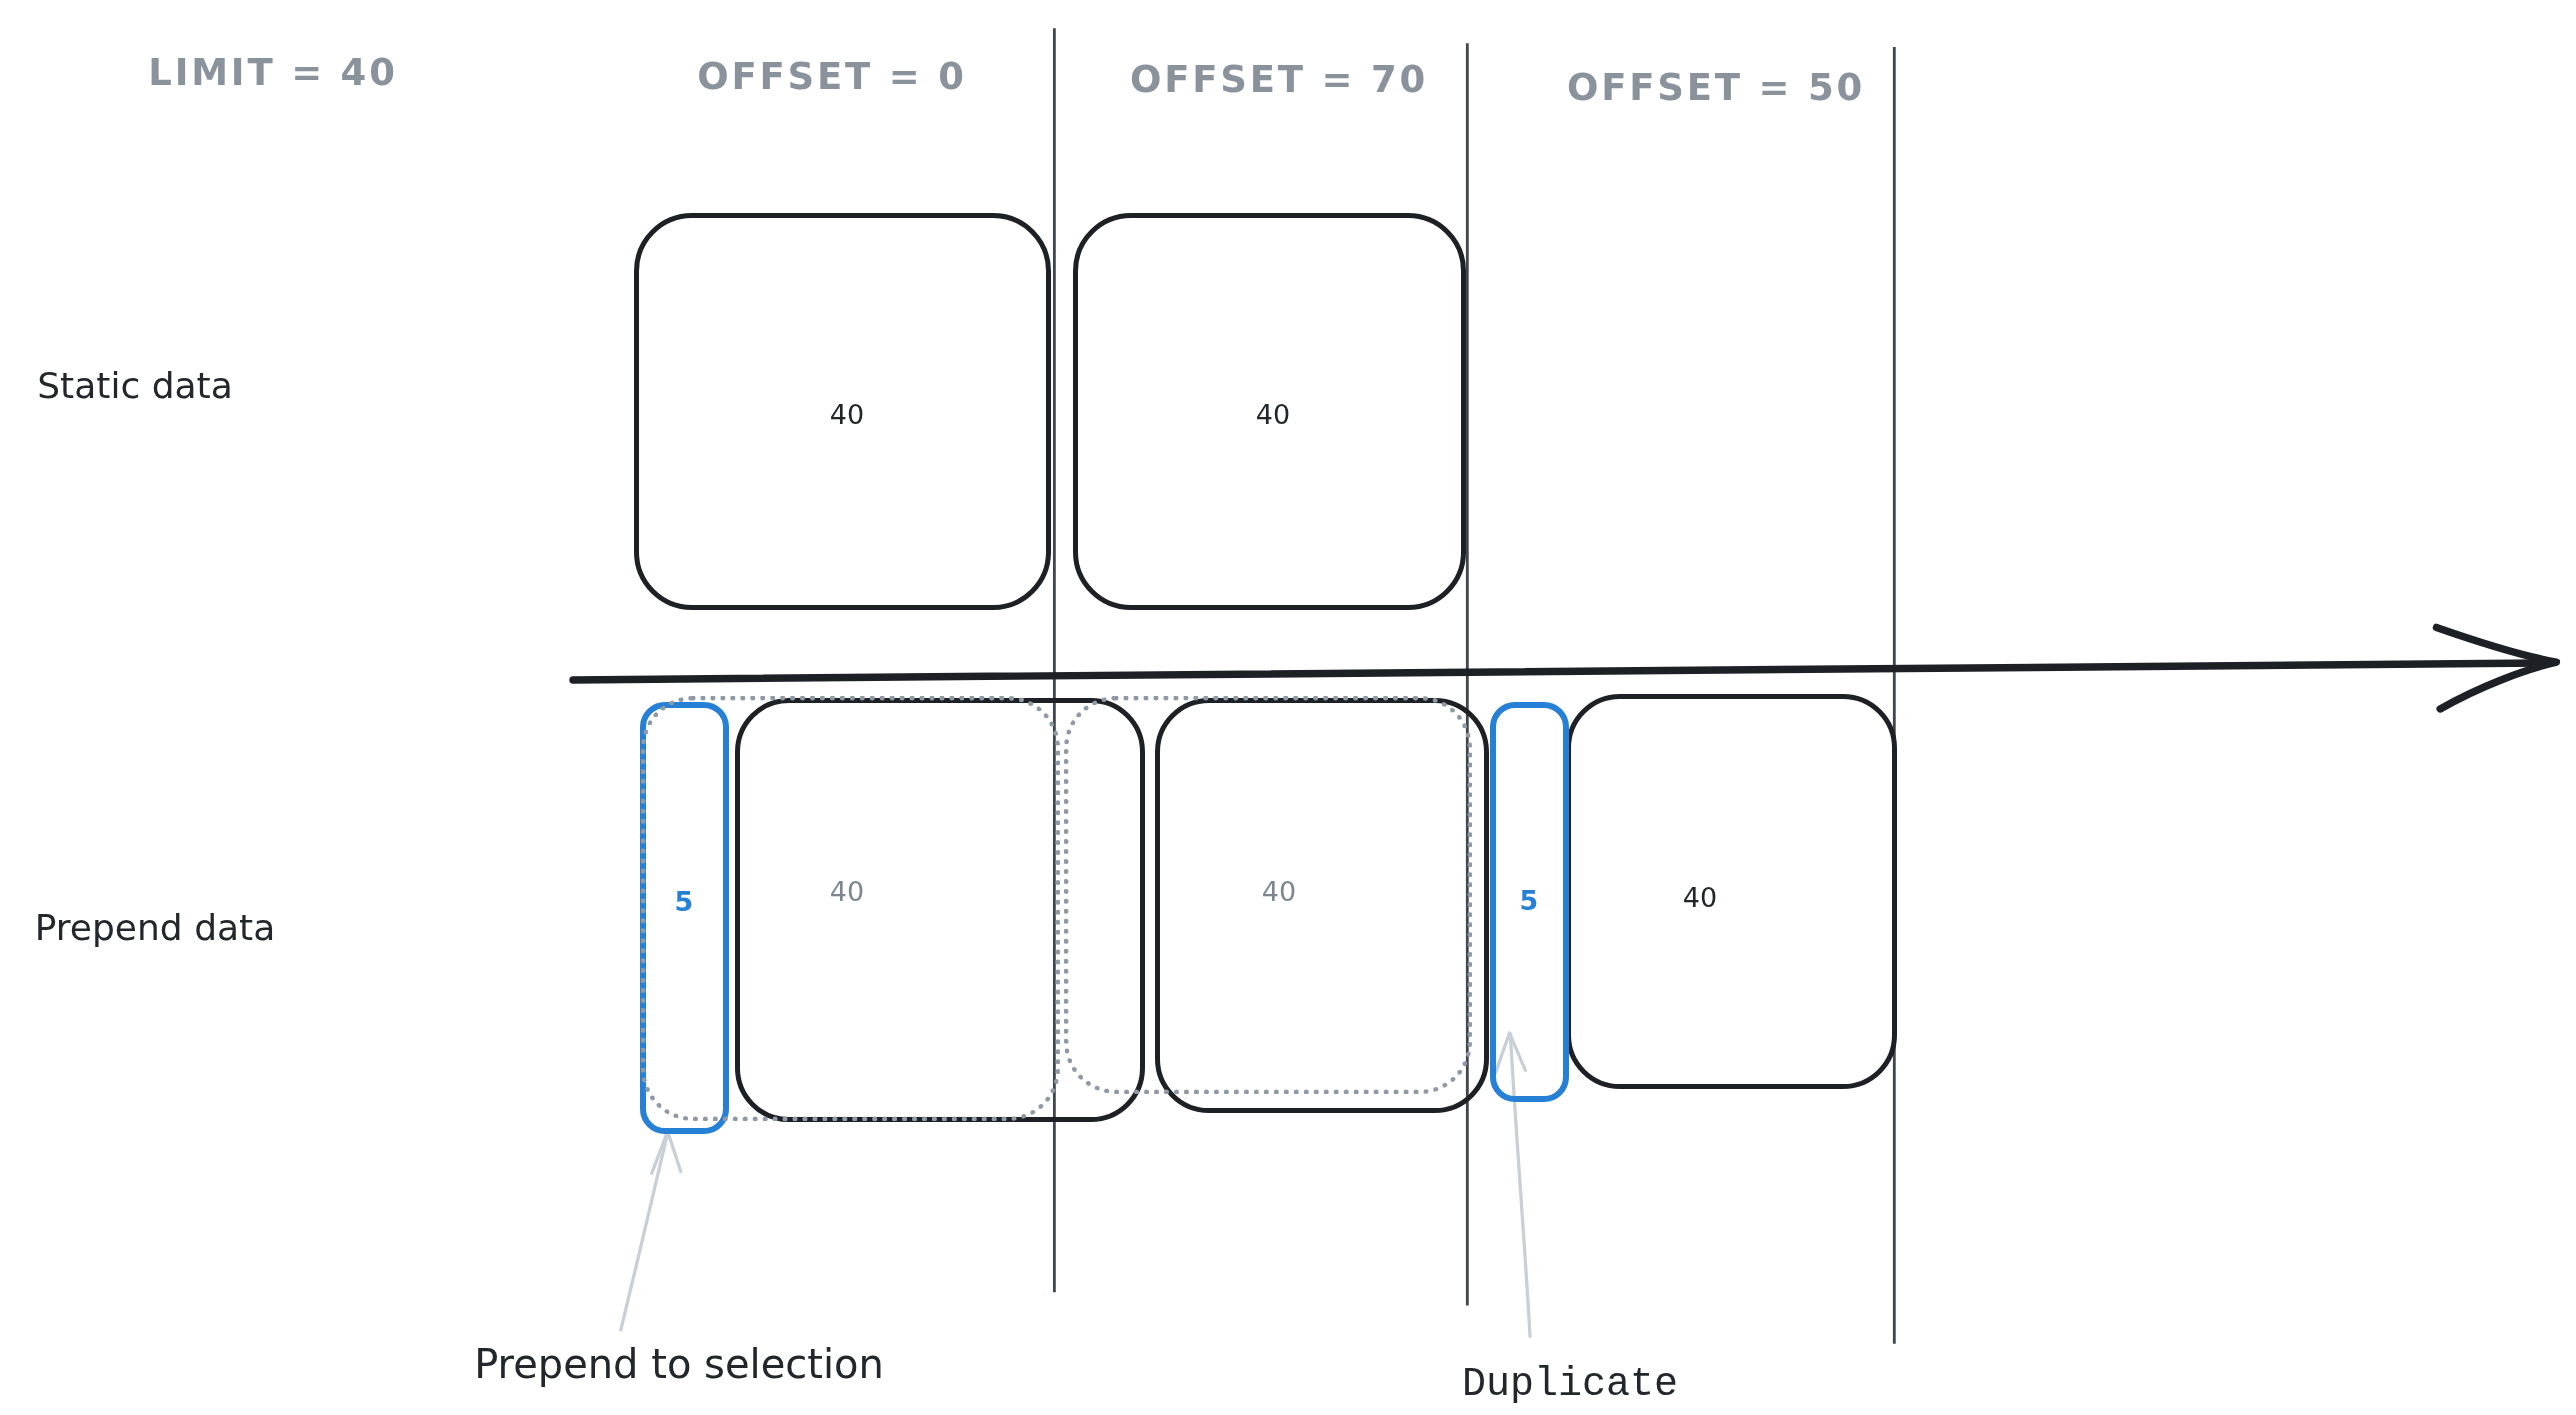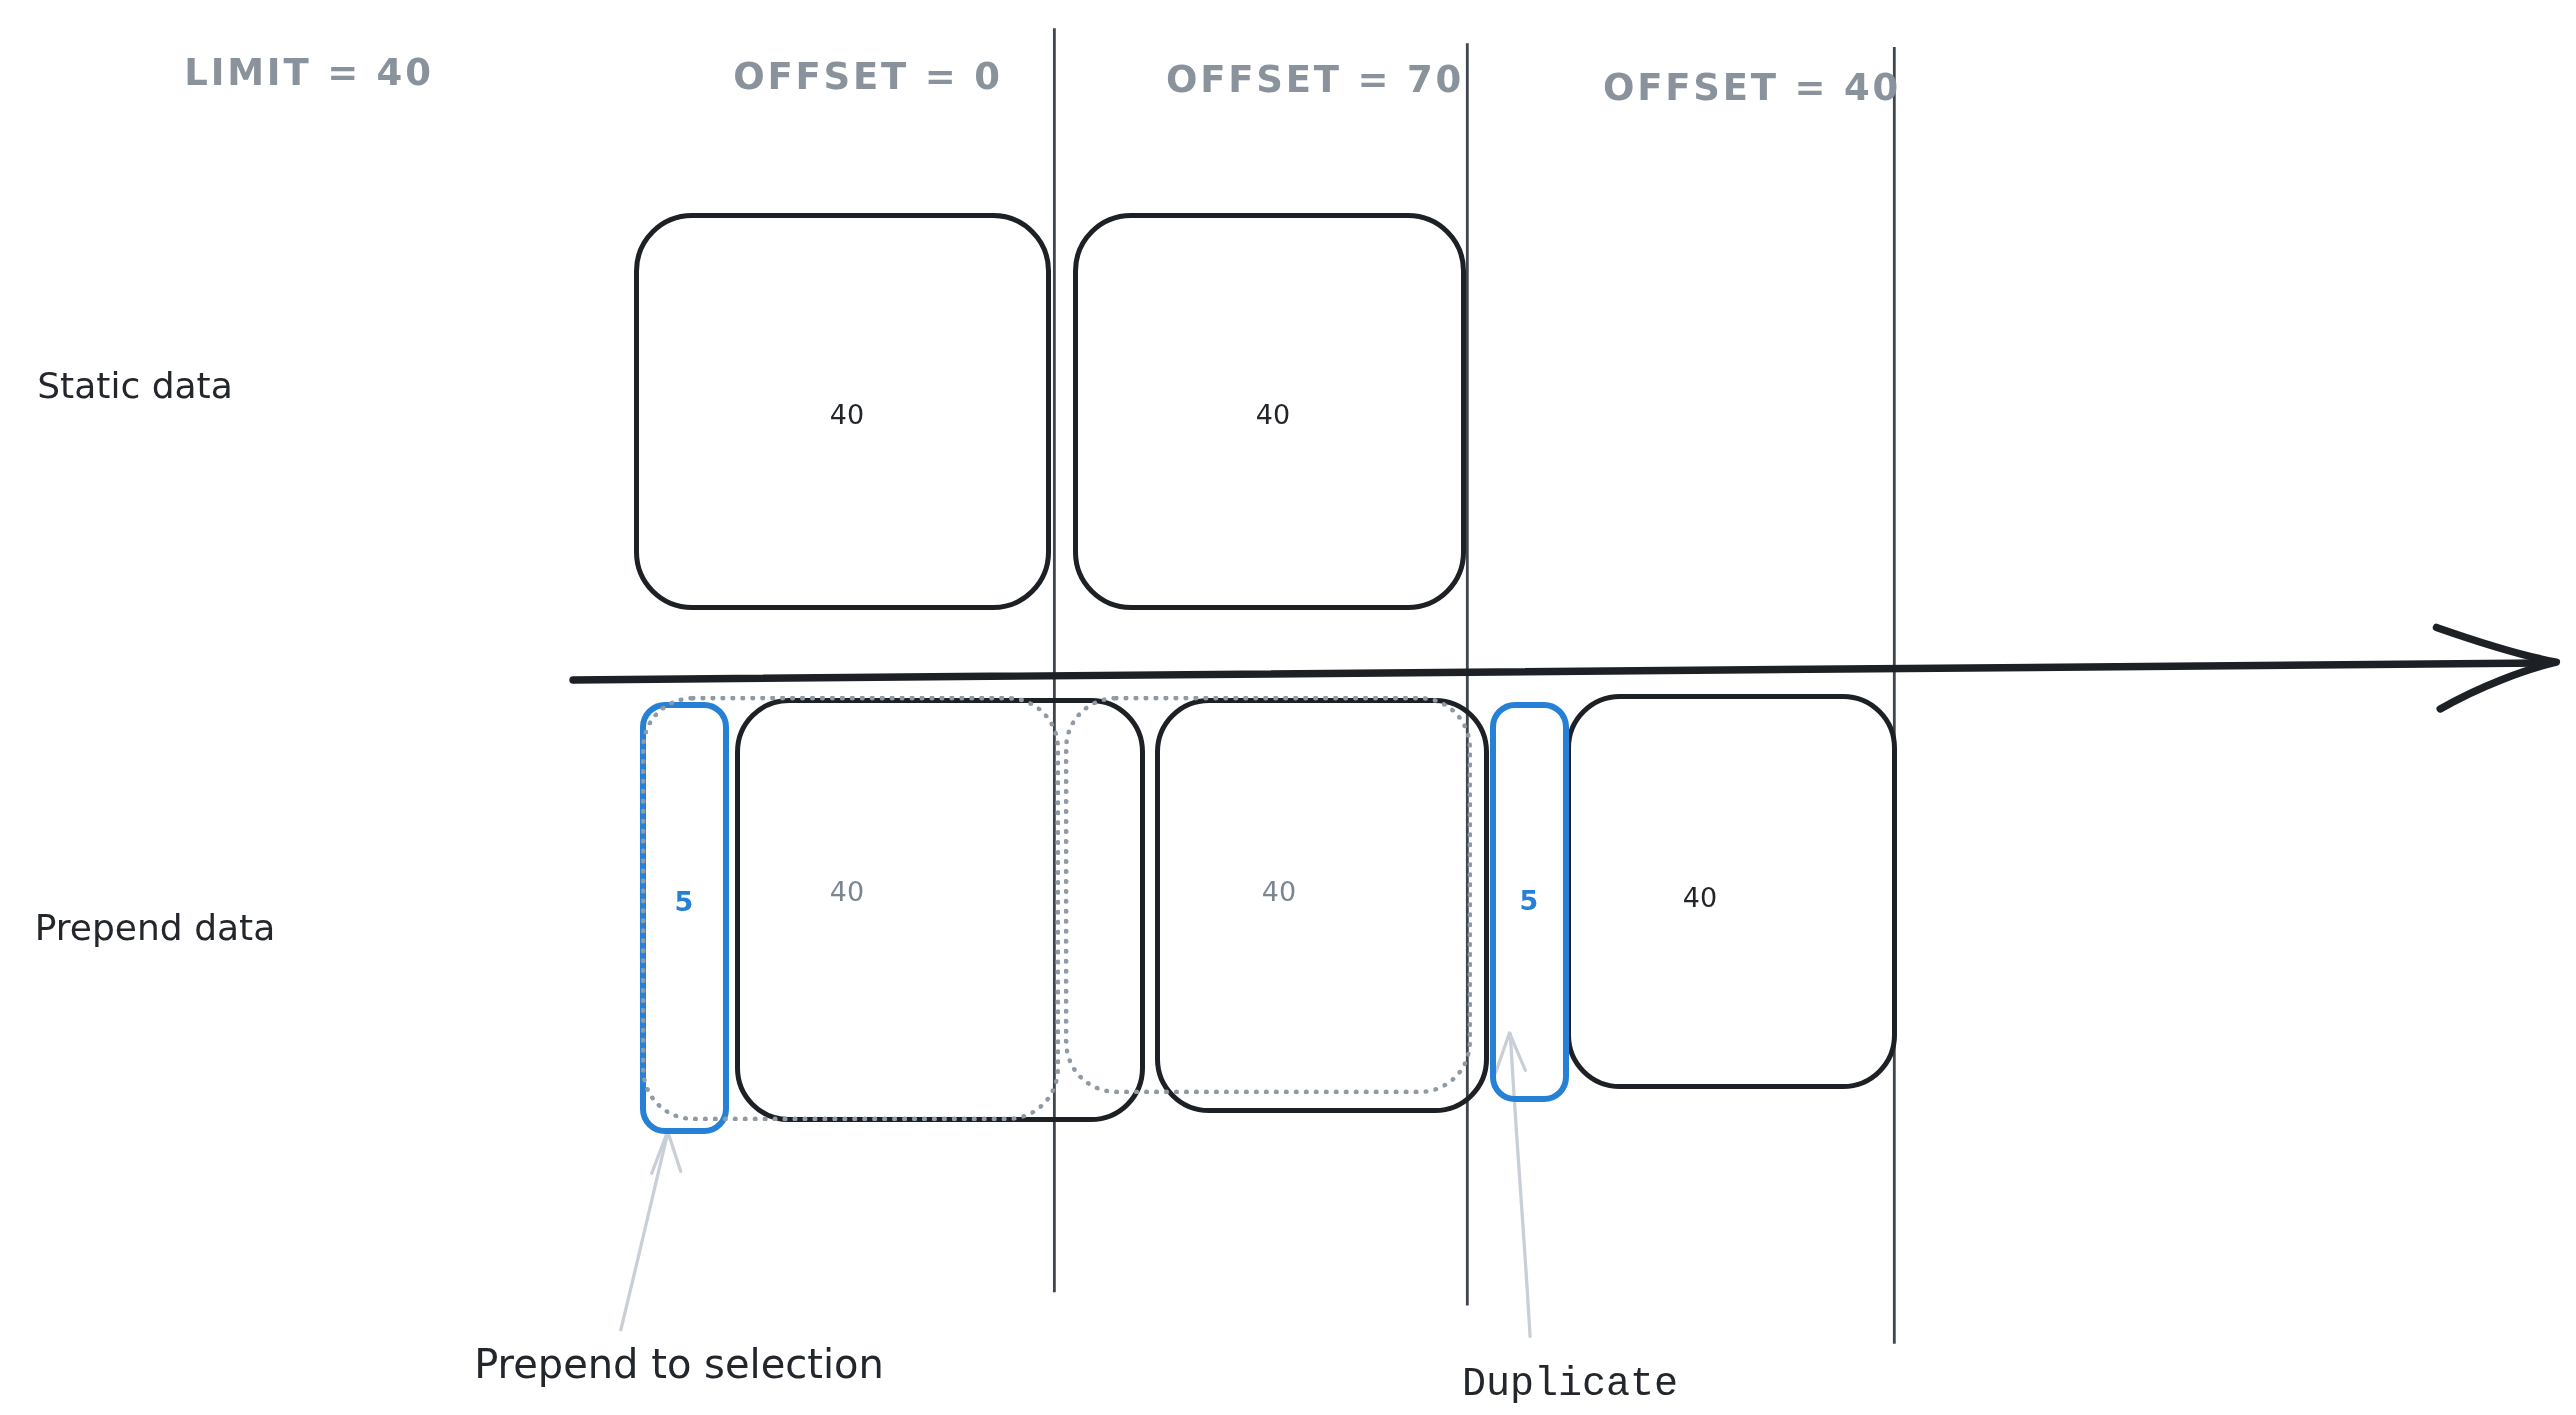--- a/index.html
+++ b/index.html
@@ -19,21 +19,21 @@
     background:var(--background);
     font-family:"DejaVu Sans","Liberation Sans",sans-serif;
     overflow:hidden;
   }
   .lines-layer{position:absolute;left:0;top:0;width:2576px;height:1416px;}
   .box{position:absolute;background:transparent;box-sizing:border-box;}
   .page-box{border:5.6px solid var(--stroke);border-radius:54px;}
   .blue-box{border:6.6px solid var(--accent-blue);border-radius:25px;}
   .ghost-box{border:5.6px dotted var(--dash-gray);border-radius:52px;}
   .txt{position:absolute;transform:translate(-50%,-50%);white-space:nowrap;}
-  .col-label{font-size:37px;font-weight:600;letter-spacing:2.8px;color:var(--label-gray);margin-left:36px;}
+  .col-label{font-size:37px;font-weight:600;letter-spacing:2.8px;color:var(--label-gray);}
   .row-label{font-size:36px;font-weight:500;color:#23272c;}
   .count{font-size:27px;font-weight:500;}
   .count-dark{color:#22262b;}
   .count-gray{color:var(--value-gray);}
   .count-blue{color:var(--accent-blue);font-weight:600;}
   .note{font-size:40px;font-weight:500;color:#23272c;margin-left:41px;}
 </style>
 </head>
 <body>
 
@@ -70,21 +70,21 @@
 
   <div class="box blue-box" style="left:640px;top:702px;width:89px;height:432px;"></div>
   <div class="box blue-box" style="left:1490px;top:702px;width:79px;height:400px;"></div>
 
   <div class="box ghost-box" style="left:641px;top:696px;width:419px;height:425px;"></div>
   <div class="box ghost-box" style="left:1064px;top:696px;width:408px;height:398px;"></div>
 
   <div class="txt col-label" style="left:273px;top:72px;">LIMIT = 40</div>
   <div class="txt col-label" style="left:832px;top:76px;text-align:center;">OFFSET = 0</div>
   <div class="txt col-label" style="left:1279px;top:79px;">OFFSET = 70</div>
-  <div class="txt col-label" style="left:1716px;top:87px;">OFFSET = 40</div>
+  <div class="txt col-label" style="left:1716px;top:87px;">OFFSET = 50</div>
 
   <div class="txt row-label" style="left:135px;top:385px;">Static data</div>
   <div class="txt row-label" style="left:155px;top:927px;">Prepend data</div>
 
   <div class="txt count count-dark" style="left:847px;top:414px;">40</div>
   <div class="txt count count-dark" style="left:1273px;top:414px;">40</div>
 
   <div class="txt count count-blue" style="left:684px;top:901px;">5</div>
   <div class="txt count count-gray" style="left:847px;top:891px;">40</div>
   <div class="txt count count-gray" style="left:1279px;top:891px;">40</div>

